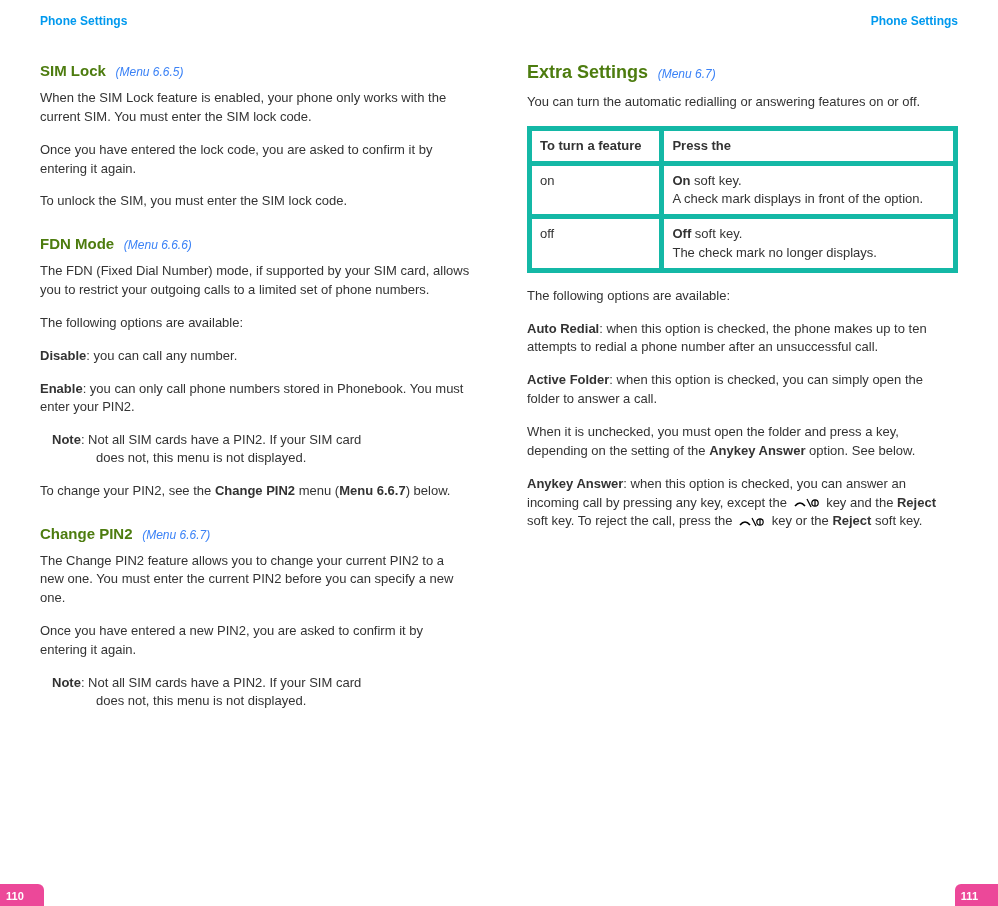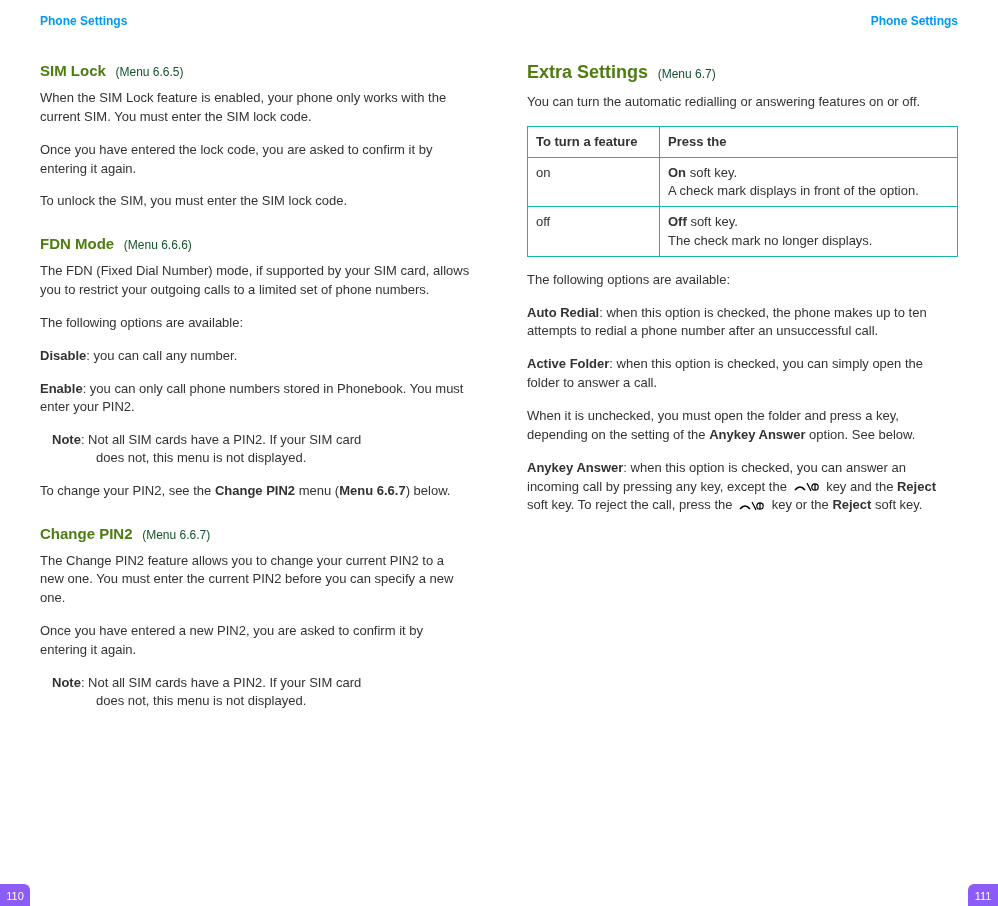--- a/index.html
+++ b/index.html
@@ -29,41 +29,42 @@
   .page-header {
     font-weight: bold;
     color: #0099ee;
     font-size: 12px;
     margin-bottom: 34px;
   }
   .page-right .page-header { text-align: right; }
   .page-num {
     position: absolute;
     bottom: 0;
-    background: #8b5cf6;
+    background: #ec4899;
     color: #fff;
     font-size: 11px;
-    font-weight: normal;
-    padding: 6px 6px 4px 6px;
+    font-weight: bold;
+    padding: 6px 20px 4px 6px;
     min-width: 30px;
     text-align: center;
   }
   .page-left .page-num { left: 0; border-top-right-radius: 6px; }
   .page-right .page-num { right: 0; border-top-left-radius: 6px; }
 
   .h-section { margin-bottom: 10px; }
   .h-title {
     font-weight: bold;
     font-size: 15px;
     color: #4d7c0f;
     display: inline;
   }
   .h-menu {
+    font-style: italic;
     font-size: 12px;
-    color: #14532d;
+    color: #3b82f6;
     margin-left: 6px;
   }
   .h-title-big { font-size: 18px; }
 
   p.body {
     font-size: 13px;
     line-height: 1.45;
     color: #333;
     margin: 10px 0 14px 0;
   }
@@ -80,21 +81,21 @@
 
   .section { margin-top: 24px; }
 
   table.feature {
     border-collapse: collapse;
     width: 100%;
     margin: 8px 0 14px 0;
     font-size: 13px;
   }
   table.feature th, table.feature td {
-    border: 1px solid #14b8a6;
+    border: 5px solid #14b8a6;
     padding: 6px 8px;
     text-align: left;
     vertical-align: top;
     line-height: 1.4;
   }
   table.feature th {
     font-weight: bold;
     background: #fff;
   }
 

